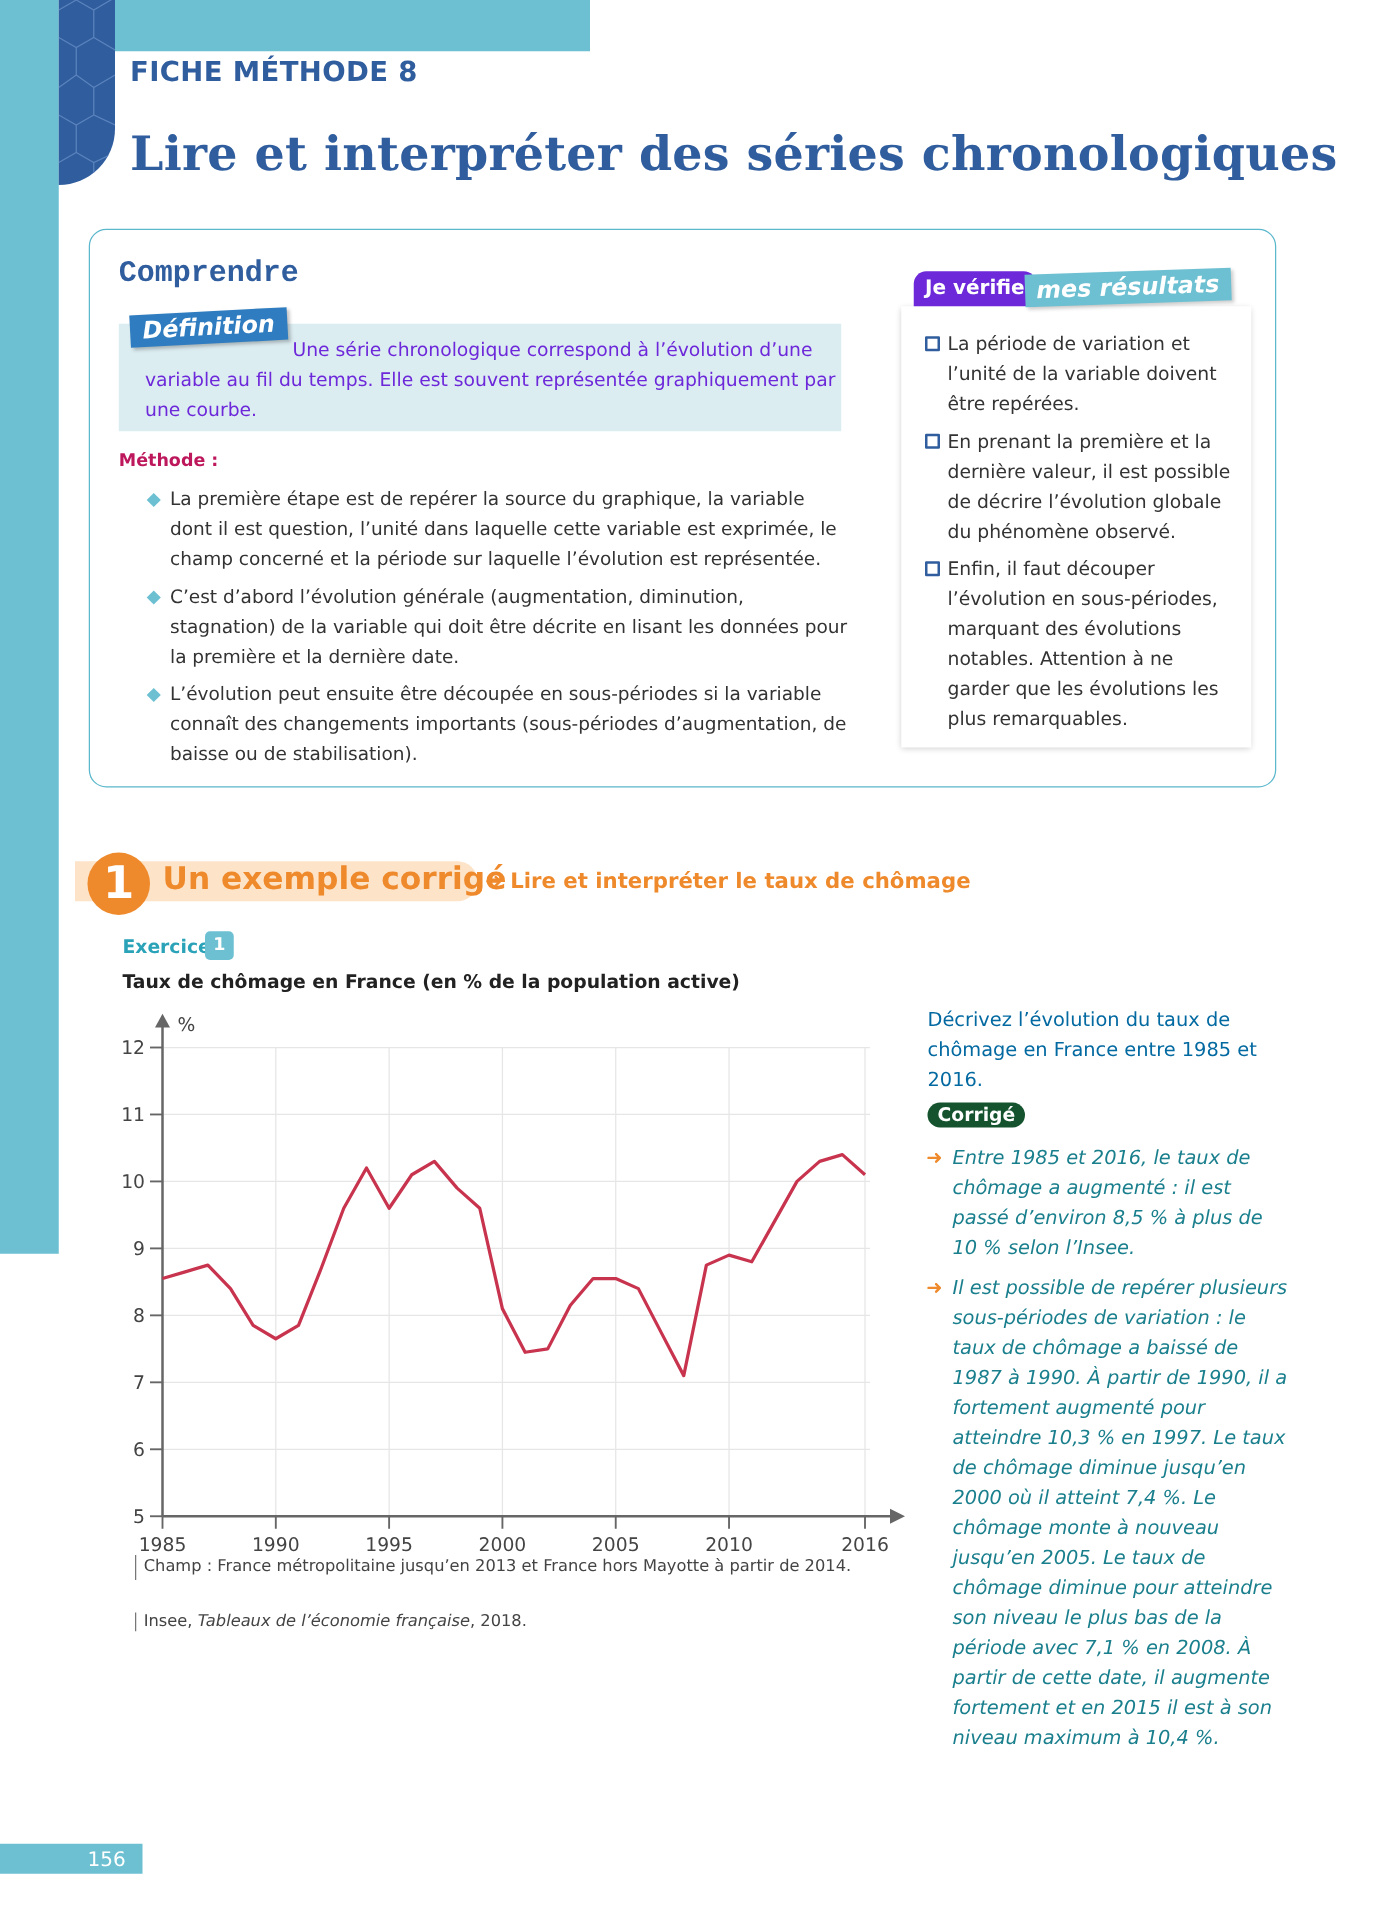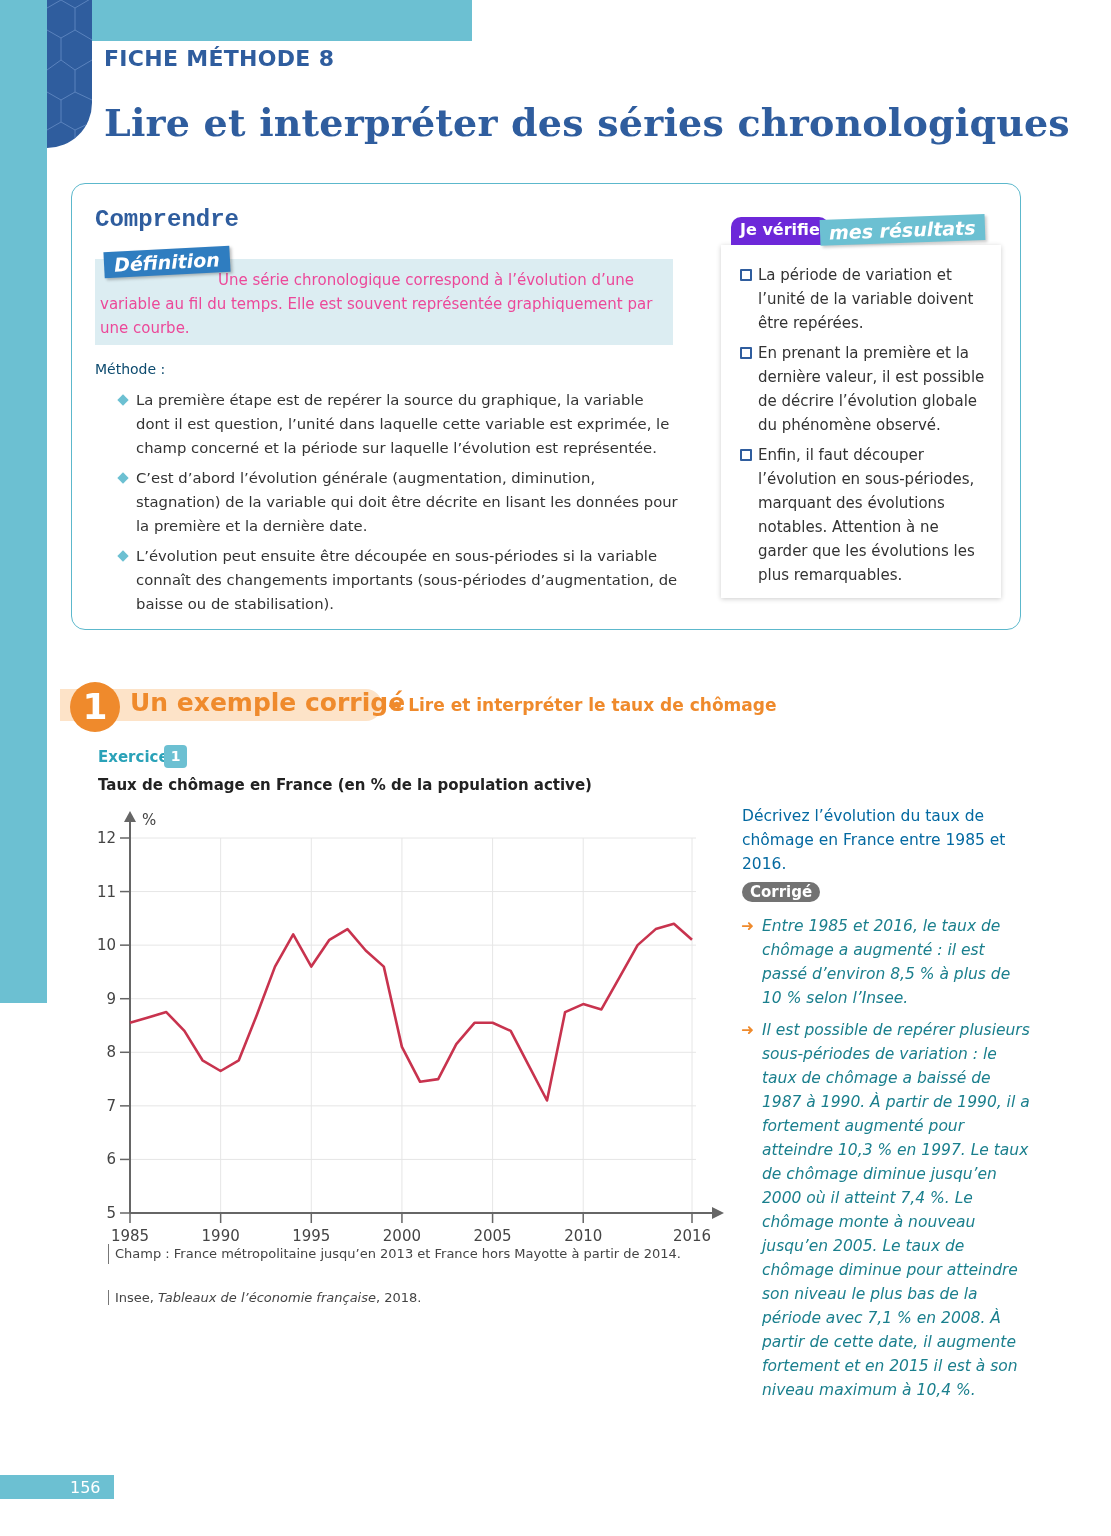--- a/index.html
+++ b/index.html
@@ -9,22 +9,22 @@
   #left-bar { left:0; top:0; width:47px; height:1003px; background:#6cc0d2; }
   #top-bar { left:92px; top:0; width:380px; height:41px; background:#6cc0d2; }
   #hex-tab { left:47px; top:0; width:45px; height:148px; background:#2f5d9e; border-bottom-right-radius:45px; overflow:hidden; }
   #fiche-label { left:104px; top:46px; font-family:"DejaVu Sans", sans-serif; font-weight:bold; font-size:22px; color:#2f5d9e; letter-spacing:0.3px; }
   #main-title { left:104px; top:100px; font-family:"DejaVu Serif", serif; font-weight:bold; font-size:38px; color:#2f5d9e; letter-spacing:0.2px; white-space:nowrap; }
   
   #comprendre-box { left:71px; top:183px; width:950px; height:447px; border:1.5px solid #5cb8cc; border-radius:14px; box-sizing:border-box; }
   #comprendre-title { left:95px; top:206px; font-weight:bold; font-size:24px; color:#2f5d9e;font-family:Liberation Mono, monospace; }
   #def-box { left:95px; top:259px; width:578px; height:86px; background:#dcedf2; }
   #def-badge { left:104px; top:249px; padding:2px 10px; background:#2f7dc0; color:#fff; font-weight:bold; font-style:italic; font-size:19px; transform:rotate(-3deg); box-shadow:2px 2px 3px rgba(0,0,0,0.25); }
-  #def-text { left:100px; top:268px; width:556px; font-size:15px; line-height:24px; color:#ec4899; text-indent:118px; }
-  #methode-label { left:95px; top:361px; font-weight:normal; font-size:14px; color:#0c4a6e; }
+  #def-text { left:116px; top:268px; width:556px; font-size:15px; line-height:24px; color:#6d28d9; text-indent:118px; }
+  #methode-label { left:95px; top:361px; font-weight:bold; font-size:14px; color:#be185d; }
   .method-item { position:absolute; left:136px; width:545px; font-size:14.8px; line-height:24px; color:#333; }
   .diamond { position:absolute; left:-17px; top:8px; width:8px; height:8px; background:#6cc0d2; transform:rotate(45deg); }
   
   #verif-card { left:721px; top:245px; width:280px; height:353px; background:#fff; box-shadow:0 1px 5px rgba(0,0,0,0.2); }
   #verif-tab1 { left:731px; top:217px; padding:3px 9px 6px 9px; background:#6d28d9; color:#fff; font-weight:bold; font-size:16px; border-radius:10px 10px 0 0; }
   #verif-tab2 { left:820px; top:217px; padding:2px 9px; background:#6cc0d2; color:#fff; font-weight:bold; font-style:italic; font-size:19px; transform:rotate(-2deg); box-shadow:2px 2px 3px rgba(0,0,0,0.2); }
   .verif-item { position:absolute; left:758px; width:232px; font-size:15px; line-height:24px; color:#333; }
   .checkbox { position:absolute; left:-18px; top:6px; width:8px; height:8px; border:2px solid #2f5d9e; border-radius:1px; }
   
   #sec-band { left:60px; top:689px; width:322px; height:32px; background:#fde3c8; border-radius:0 16px 16px 0; }
@@ -32,21 +32,21 @@
   #sec-title { left:130px; top:688px; font-weight:bold; font-size:25px; color:#ef8a2c; }
   #sec-subtitle { left:388px; top:695px; font-weight:bold; font-size:17px; color:#ef8a2c; white-space:nowrap; }
   #exercise-label { left:98px; top:748px; font-weight:bold; font-size:15px; color:#2aa2b8; }
   #exercise-num { left:164px; top:745px; width:23px; height:23px; background:#6cc0d2; color:#fff; font-weight:bold; font-size:14px; border-radius:4px; text-align:center; line-height:23px; }
   #chart-title { left:98px; top:776px; font-weight:bold; font-size:15px; color:#222; }
   #chart { left:80px; top:805px; width:650px; height:445px; }
   #chart text { font-family:"DejaVu Sans", sans-serif; fill:#444; }
   #notes { left:108px; top:1244px; border-left:1.5px solid #777; padding-left:6px; font-size:13px; line-height:20px; color:#444; }
   #source { left:108px; top:1290px; border-left:1.5px solid #777; padding-left:6px; font-size:13px; color:#444; }
   #question { left:742px; top:804px; width:280px; font-size:15.5px; line-height:24px; color:#0369a1; }
-  #corrige-badge { left:742px; top:882px; padding:1px 8px; background:#737373; color:#fff; font-weight:bold; font-size:15px; border-radius:12px; }
+  #corrige-badge { left:742px; top:882px; padding:1px 8px; background:#14532d; color:#fff; font-weight:bold; font-size:15px; border-radius:12px; }
   .answer { position:absolute; left:762px; width:268px; font-style:italic; font-size:15.5px; line-height:24px; color:#1a7f8d; }
   .arrow { position:absolute; left:-21px; top:0; color:#ef8a2c; font-style:normal; font-weight:bold; }
   #page-num-bar { left:0; top:1475px; width:114px; height:24px; background:#6cc0d2; }
   #page-num { left:70px; top:1478px; font-size:16px; color:#fff; }
 </style>
 </head>
 <body>
 
 <div class="abs" id="left-bar"></div>
 <div class="abs" id="top-bar"></div>

